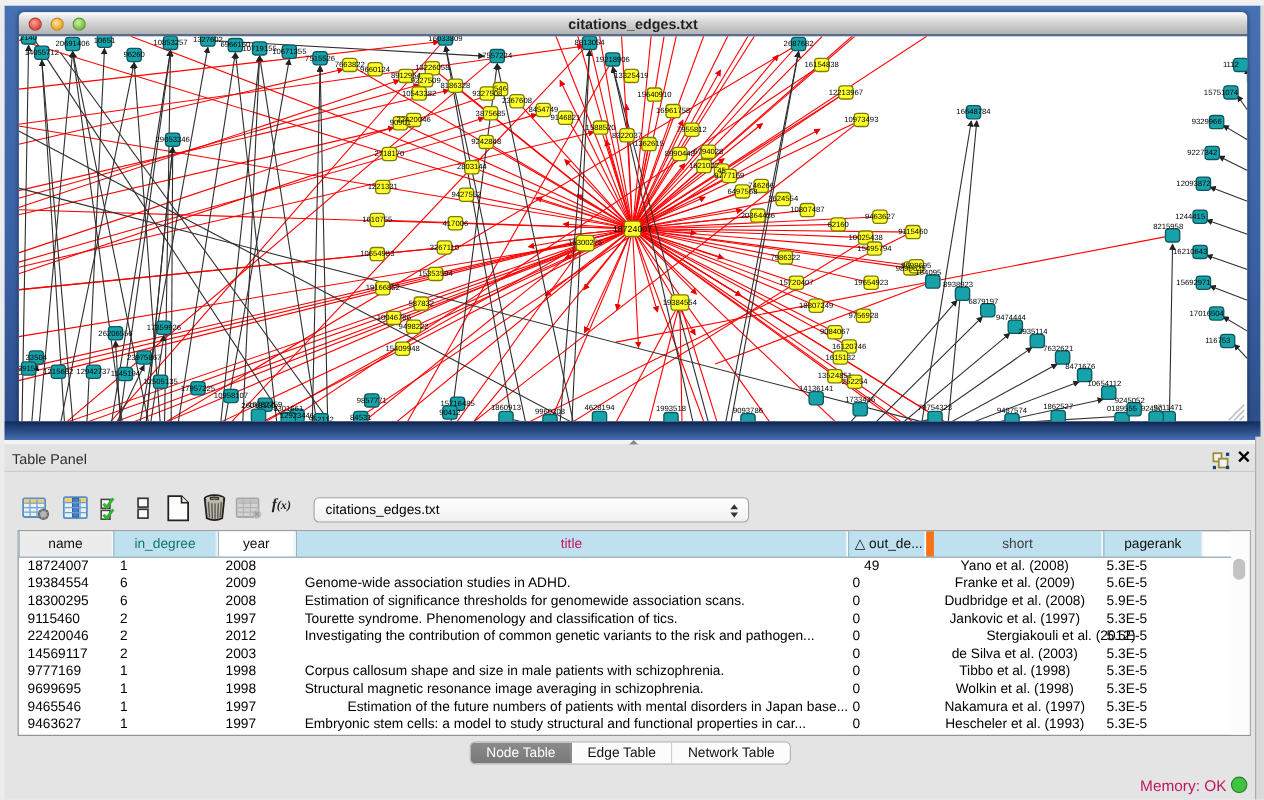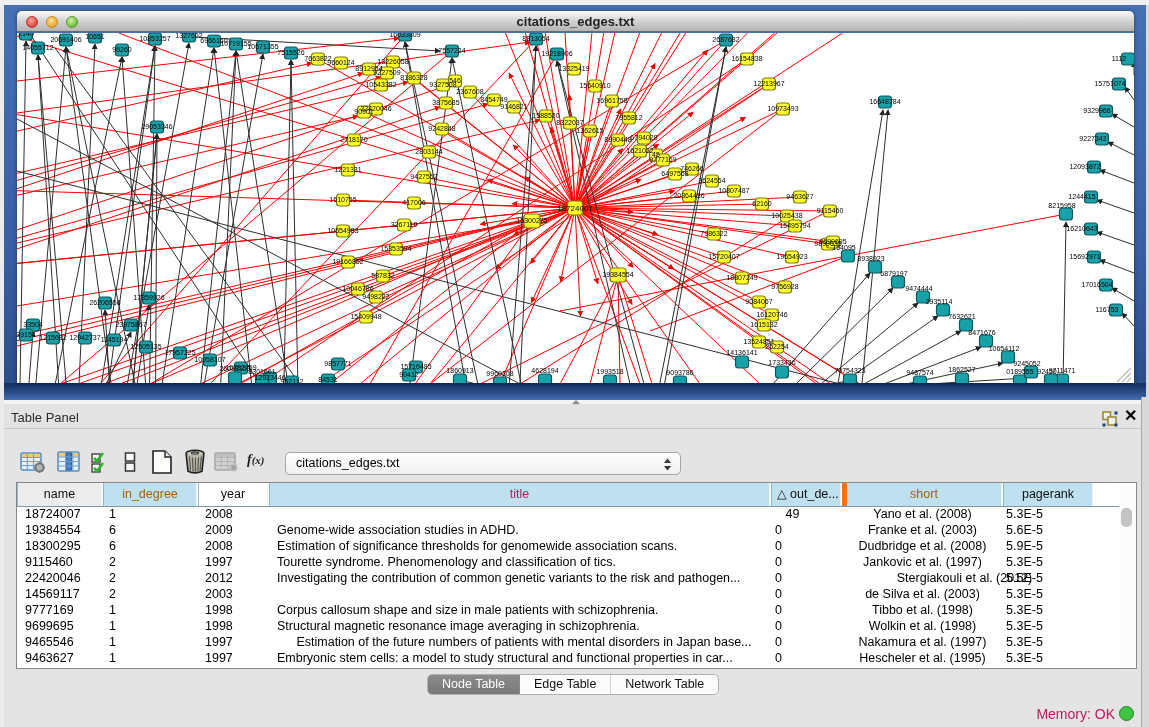--- a/index.html
+++ b/index.html
@@ -633,42 +633,42 @@
 <div style="position:absolute;left:247px;top:452px;font:italic 700 14px 'Liberation Serif',serif;color:#222">f<span style="font-size:11px">(x)</span></div>
 <div style="position:absolute;left:285px;top:452px;width:396px;height:23px;background:linear-gradient(#fff,#f0f0f0);border:1px solid #a5a5a5;border-radius:5px;font-size:12.5px;color:#000;line-height:21px;padding-left:10px">citations_edges.txt
   <svg style="position:absolute;right:8px;top:4px" width="9" height="15" viewBox="0 0 9 15">
       <path d="M4.5 1.5 L8 6 H1 z" fill="#333"></path>
       <path d="M4.5 13.5 L1 9 H8 z" fill="#333"></path>
     </svg>
 </div>
 
 <div id="tblbox"></div>
 <div style="position:absolute;left:17px;top:483px;width:85px;height:23px;background:#ececec;border-right:1px solid #e8f2f8;border-left:1px solid #8fb6c8;font:12.5px 'Liberation Sans',sans-serif;color:#111;text-align:center;line-height:23px;box-sizing:border-box;white-space:nowrap">name</div>
-<div style="position:absolute;left:103px;top:483px;width:94px;height:23px;background:#bfe0ef;border-right:1px solid #e8f2f8;border-left:1px solid #8fb6c8;font:12.5px 'Liberation Sans',sans-serif;color:#a16207;text-align:center;line-height:23px;box-sizing:border-box;white-space:nowrap">in_degree</div>
+<div style="position:absolute;left:103px;top:483px;width:94px;height:23px;background:#bfe0ef;border-right:1px solid #e8f2f8;border-left:1px solid #8fb6c8;font:12.5px 'Liberation Sans',sans-serif;color:#0f766e;text-align:center;line-height:23px;box-sizing:border-box;white-space:nowrap">in_degree</div>
 <div style="position:absolute;left:198px;top:483px;width:70px;height:23px;background:#ffffff;border-right:1px solid #e8f2f8;border-left:1px solid #8fb6c8;font:12.5px 'Liberation Sans',sans-serif;color:#111;text-align:center;line-height:23px;box-sizing:border-box;white-space:nowrap">year</div>
 <div style="position:absolute;left:269px;top:483px;width:501px;height:23px;background:#bfe0ef;border-right:1px solid #e8f2f8;border-left:1px solid #8fb6c8;font:12.5px 'Liberation Sans',sans-serif;color:#be185d;text-align:center;line-height:23px;box-sizing:border-box;white-space:nowrap">title</div>
 <div style="position:absolute;left:771px;top:483px;width:70px;height:23px;background:#bfe0ef;border-right:1px solid #e8f2f8;border-left:1px solid #8fb6c8;font:12.5px 'Liberation Sans',sans-serif;color:#111;text-align:left;padding-left:5px;line-height:23px;box-sizing:border-box;white-space:nowrap">△ out_de...</div>
-<div style="position:absolute;left:842px;top:483px;width:160px;height:23px;background:#bfe0ef;border-right:1px solid #e8f2f8;border-left:5px solid #f97316;font:12.5px 'Liberation Sans',sans-serif;color:#a16207;text-align:center;line-height:23px;box-sizing:border-box;white-space:nowrap">short</div>
+<div style="position:absolute;left:842px;top:483px;width:160px;height:23px;background:#bfe0ef;border-right:1px solid #e8f2f8;border-left:7px solid #f97316;font:12.5px 'Liberation Sans',sans-serif;color:#404040;text-align:center;line-height:23px;box-sizing:border-box;white-space:nowrap">short</div>
 <div style="position:absolute;left:1003px;top:483px;width:90px;height:23px;background:#bfe0ef;border-right:1px solid #e8f2f8;border-left:1px solid #8fb6c8;font:12.5px 'Liberation Sans',sans-serif;color:#111;text-align:center;line-height:23px;box-sizing:border-box;white-space:nowrap">pagerank</div>
 <div id="thead-line"></div>
 <div style="position:absolute;left:17px;top:507px;width:1077px;height:16px;font:12.5px 'Liberation Sans',sans-serif;color:#000">
     <div style="position:absolute;left:0px;top:0;width:86px;height:16px;overflow:hidden;text-align:left;padding-left:8px;box-sizing:border-box;white-space:nowrap">18724007</div>
     <div style="position:absolute;left:86px;top:0;width:95px;height:16px;overflow:hidden;text-align:left;padding-left:6px;box-sizing:border-box;white-space:nowrap">1</div>
     <div style="position:absolute;left:181px;top:0;width:71px;height:16px;overflow:hidden;text-align:left;padding-left:7px;box-sizing:border-box;white-space:nowrap">2008</div>
     <div style="position:absolute;left:738px;top:0;width:71px;height:16px;overflow:hidden;text-align:center;padding-left:4px;box-sizing:border-box;white-space:nowrap">49</div>
     <div style="position:absolute;left:825px;top:0;width:161px;height:16px;overflow:hidden;text-align:center;padding-left:0px;box-sizing:border-box;white-space:nowrap">Yano et al. (2008)</div>
     <div style="position:absolute;left:986px;top:0;width:91px;height:16px;overflow:hidden;text-align:left;padding-left:3px;box-sizing:border-box;white-space:nowrap">5.3E-5</div>
   </div>
 <div style="position:absolute;left:17px;top:523px;width:1077px;height:16px;font:12.5px 'Liberation Sans',sans-serif;color:#000">
     <div style="position:absolute;left:0px;top:0;width:86px;height:16px;overflow:hidden;text-align:left;padding-left:8px;box-sizing:border-box;white-space:nowrap">19384554</div>
     <div style="position:absolute;left:86px;top:0;width:95px;height:16px;overflow:hidden;text-align:left;padding-left:6px;box-sizing:border-box;white-space:nowrap">6</div>
     <div style="position:absolute;left:181px;top:0;width:71px;height:16px;overflow:hidden;text-align:left;padding-left:7px;box-sizing:border-box;white-space:nowrap">2009</div>
     <div style="position:absolute;left:252px;top:0;width:502px;height:16px;overflow:hidden;text-align:left;padding-left:8px;box-sizing:border-box;white-space:nowrap">Genome-wide association studies in ADHD.</div>
     <div style="position:absolute;left:754px;top:0;width:71px;height:16px;overflow:hidden;text-align:left;padding-left:4px;box-sizing:border-box;white-space:nowrap">0</div>
-    <div style="position:absolute;left:825px;top:0;width:161px;height:16px;overflow:hidden;text-align:center;padding-left:0px;box-sizing:border-box;white-space:nowrap">Franke et al. (2003)</div>
+    <div style="position:absolute;left:825px;top:0;width:161px;height:16px;overflow:hidden;text-align:center;padding-left:0px;box-sizing:border-box;white-space:nowrap">Franke et al. (2009)</div>
     <div style="position:absolute;left:986px;top:0;width:91px;height:16px;overflow:hidden;text-align:left;padding-left:3px;box-sizing:border-box;white-space:nowrap">5.6E-5</div>
   </div>
 <div style="position:absolute;left:17px;top:539px;width:1077px;height:16px;font:12.5px 'Liberation Sans',sans-serif;color:#000">
     <div style="position:absolute;left:0px;top:0;width:86px;height:16px;overflow:hidden;text-align:left;padding-left:8px;box-sizing:border-box;white-space:nowrap">18300295</div>
     <div style="position:absolute;left:86px;top:0;width:95px;height:16px;overflow:hidden;text-align:left;padding-left:6px;box-sizing:border-box;white-space:nowrap">6</div>
     <div style="position:absolute;left:181px;top:0;width:71px;height:16px;overflow:hidden;text-align:left;padding-left:7px;box-sizing:border-box;white-space:nowrap">2008</div>
     <div style="position:absolute;left:252px;top:0;width:502px;height:16px;overflow:hidden;text-align:left;padding-left:8px;box-sizing:border-box;white-space:nowrap">Estimation of significance thresholds for genomewide association scans.</div>
     <div style="position:absolute;left:754px;top:0;width:71px;height:16px;overflow:hidden;text-align:left;padding-left:4px;box-sizing:border-box;white-space:nowrap">0</div>
     <div style="position:absolute;left:825px;top:0;width:161px;height:16px;overflow:hidden;text-align:center;padding-left:0px;box-sizing:border-box;white-space:nowrap">Dudbridge et al. (2008)</div>
     <div style="position:absolute;left:986px;top:0;width:91px;height:16px;overflow:hidden;text-align:left;padding-left:3px;box-sizing:border-box;white-space:nowrap">5.9E-5</div>
@@ -714,32 +714,32 @@
     <div style="position:absolute;left:181px;top:0;width:71px;height:16px;overflow:hidden;text-align:left;padding-left:7px;box-sizing:border-box;white-space:nowrap">1998</div>
     <div style="position:absolute;left:252px;top:0;width:502px;height:16px;overflow:hidden;text-align:left;padding-left:8px;box-sizing:border-box;white-space:nowrap">Structural magnetic resonance image averaging in schizophrenia.</div>
     <div style="position:absolute;left:754px;top:0;width:71px;height:16px;overflow:hidden;text-align:left;padding-left:4px;box-sizing:border-box;white-space:nowrap">0</div>
     <div style="position:absolute;left:825px;top:0;width:161px;height:16px;overflow:hidden;text-align:center;padding-left:0px;box-sizing:border-box;white-space:nowrap">Wolkin et al. (1998)</div>
     <div style="position:absolute;left:986px;top:0;width:91px;height:16px;overflow:hidden;text-align:left;padding-left:3px;box-sizing:border-box;white-space:nowrap">5.3E-5</div>
   </div>
 <div style="position:absolute;left:17px;top:635px;width:1077px;height:16px;font:12.5px 'Liberation Sans',sans-serif;color:#000">
     <div style="position:absolute;left:0px;top:0;width:86px;height:16px;overflow:hidden;text-align:left;padding-left:8px;box-sizing:border-box;white-space:nowrap">9465546</div>
     <div style="position:absolute;left:86px;top:0;width:95px;height:16px;overflow:hidden;text-align:left;padding-left:6px;box-sizing:border-box;white-space:nowrap">1</div>
     <div style="position:absolute;left:181px;top:0;width:71px;height:16px;overflow:hidden;text-align:left;padding-left:7px;box-sizing:border-box;white-space:nowrap">1997</div>
-    <div style="position:absolute;left:252px;top:0;width:502px;height:16px;overflow:hidden;text-align:center;padding-left:8px;box-sizing:border-box;white-space:nowrap">Estimation of the future numbers of patients with mental disorders in Japan base...</div>
+    <div style="position:absolute;left:252px;top:0;width:502px;height:16px;overflow:hidden;text-align:right;padding-left:8px;box-sizing:border-box;white-space:nowrap">Estimation of the future numbers of patients with mental disorders in Japan base...</div>
     <div style="position:absolute;left:754px;top:0;width:71px;height:16px;overflow:hidden;text-align:left;padding-left:4px;box-sizing:border-box;white-space:nowrap">0</div>
     <div style="position:absolute;left:825px;top:0;width:161px;height:16px;overflow:hidden;text-align:center;padding-left:0px;box-sizing:border-box;white-space:nowrap">Nakamura et al. (1997)</div>
     <div style="position:absolute;left:986px;top:0;width:91px;height:16px;overflow:hidden;text-align:left;padding-left:3px;box-sizing:border-box;white-space:nowrap">5.3E-5</div>
   </div>
 <div style="position:absolute;left:17px;top:651px;width:1077px;height:16px;font:12.5px 'Liberation Sans',sans-serif;color:#000">
     <div style="position:absolute;left:0px;top:0;width:86px;height:16px;overflow:hidden;text-align:left;padding-left:8px;box-sizing:border-box;white-space:nowrap">9463627</div>
     <div style="position:absolute;left:86px;top:0;width:95px;height:16px;overflow:hidden;text-align:left;padding-left:6px;box-sizing:border-box;white-space:nowrap">1</div>
     <div style="position:absolute;left:181px;top:0;width:71px;height:16px;overflow:hidden;text-align:left;padding-left:7px;box-sizing:border-box;white-space:nowrap">1997</div>
     <div style="position:absolute;left:252px;top:0;width:502px;height:16px;overflow:hidden;text-align:left;padding-left:8px;box-sizing:border-box;white-space:nowrap">Embryonic stem cells: a model to study structural and functional properties in car...</div>
     <div style="position:absolute;left:754px;top:0;width:71px;height:16px;overflow:hidden;text-align:left;padding-left:4px;box-sizing:border-box;white-space:nowrap">0</div>
-    <div style="position:absolute;left:825px;top:0;width:161px;height:16px;overflow:hidden;text-align:center;padding-left:0px;box-sizing:border-box;white-space:nowrap">Hescheler et al. (1995)</div>
+    <div style="position:absolute;left:825px;top:0;width:161px;height:16px;overflow:hidden;text-align:center;padding-left:0px;box-sizing:border-box;white-space:nowrap">Hescheler et al. (1993)</div>
     <div style="position:absolute;left:986px;top:0;width:91px;height:16px;overflow:hidden;text-align:left;padding-left:3px;box-sizing:border-box;white-space:nowrap">5.3E-5</div>
   </div>
 
 <div style="position:absolute;left:1119px;top:483px;width:17px;height:185px;background:#fcfcfc"></div>
 <div style="position:absolute;left:1121px;top:508px;width:11px;height:19px;background:#c3c3c3;border-radius:5px"></div>
 
 <div id="tabs">
   <div class="tab" style="background:linear-gradient(#8b8b8b,#787878);color:#fff;border-right:1px solid #8a8a8a">Node Table</div>
   <div class="tab" style="border-right:1px solid #cfcfcf">Edge Table</div>
   <div class="tab">Network Table</div>

